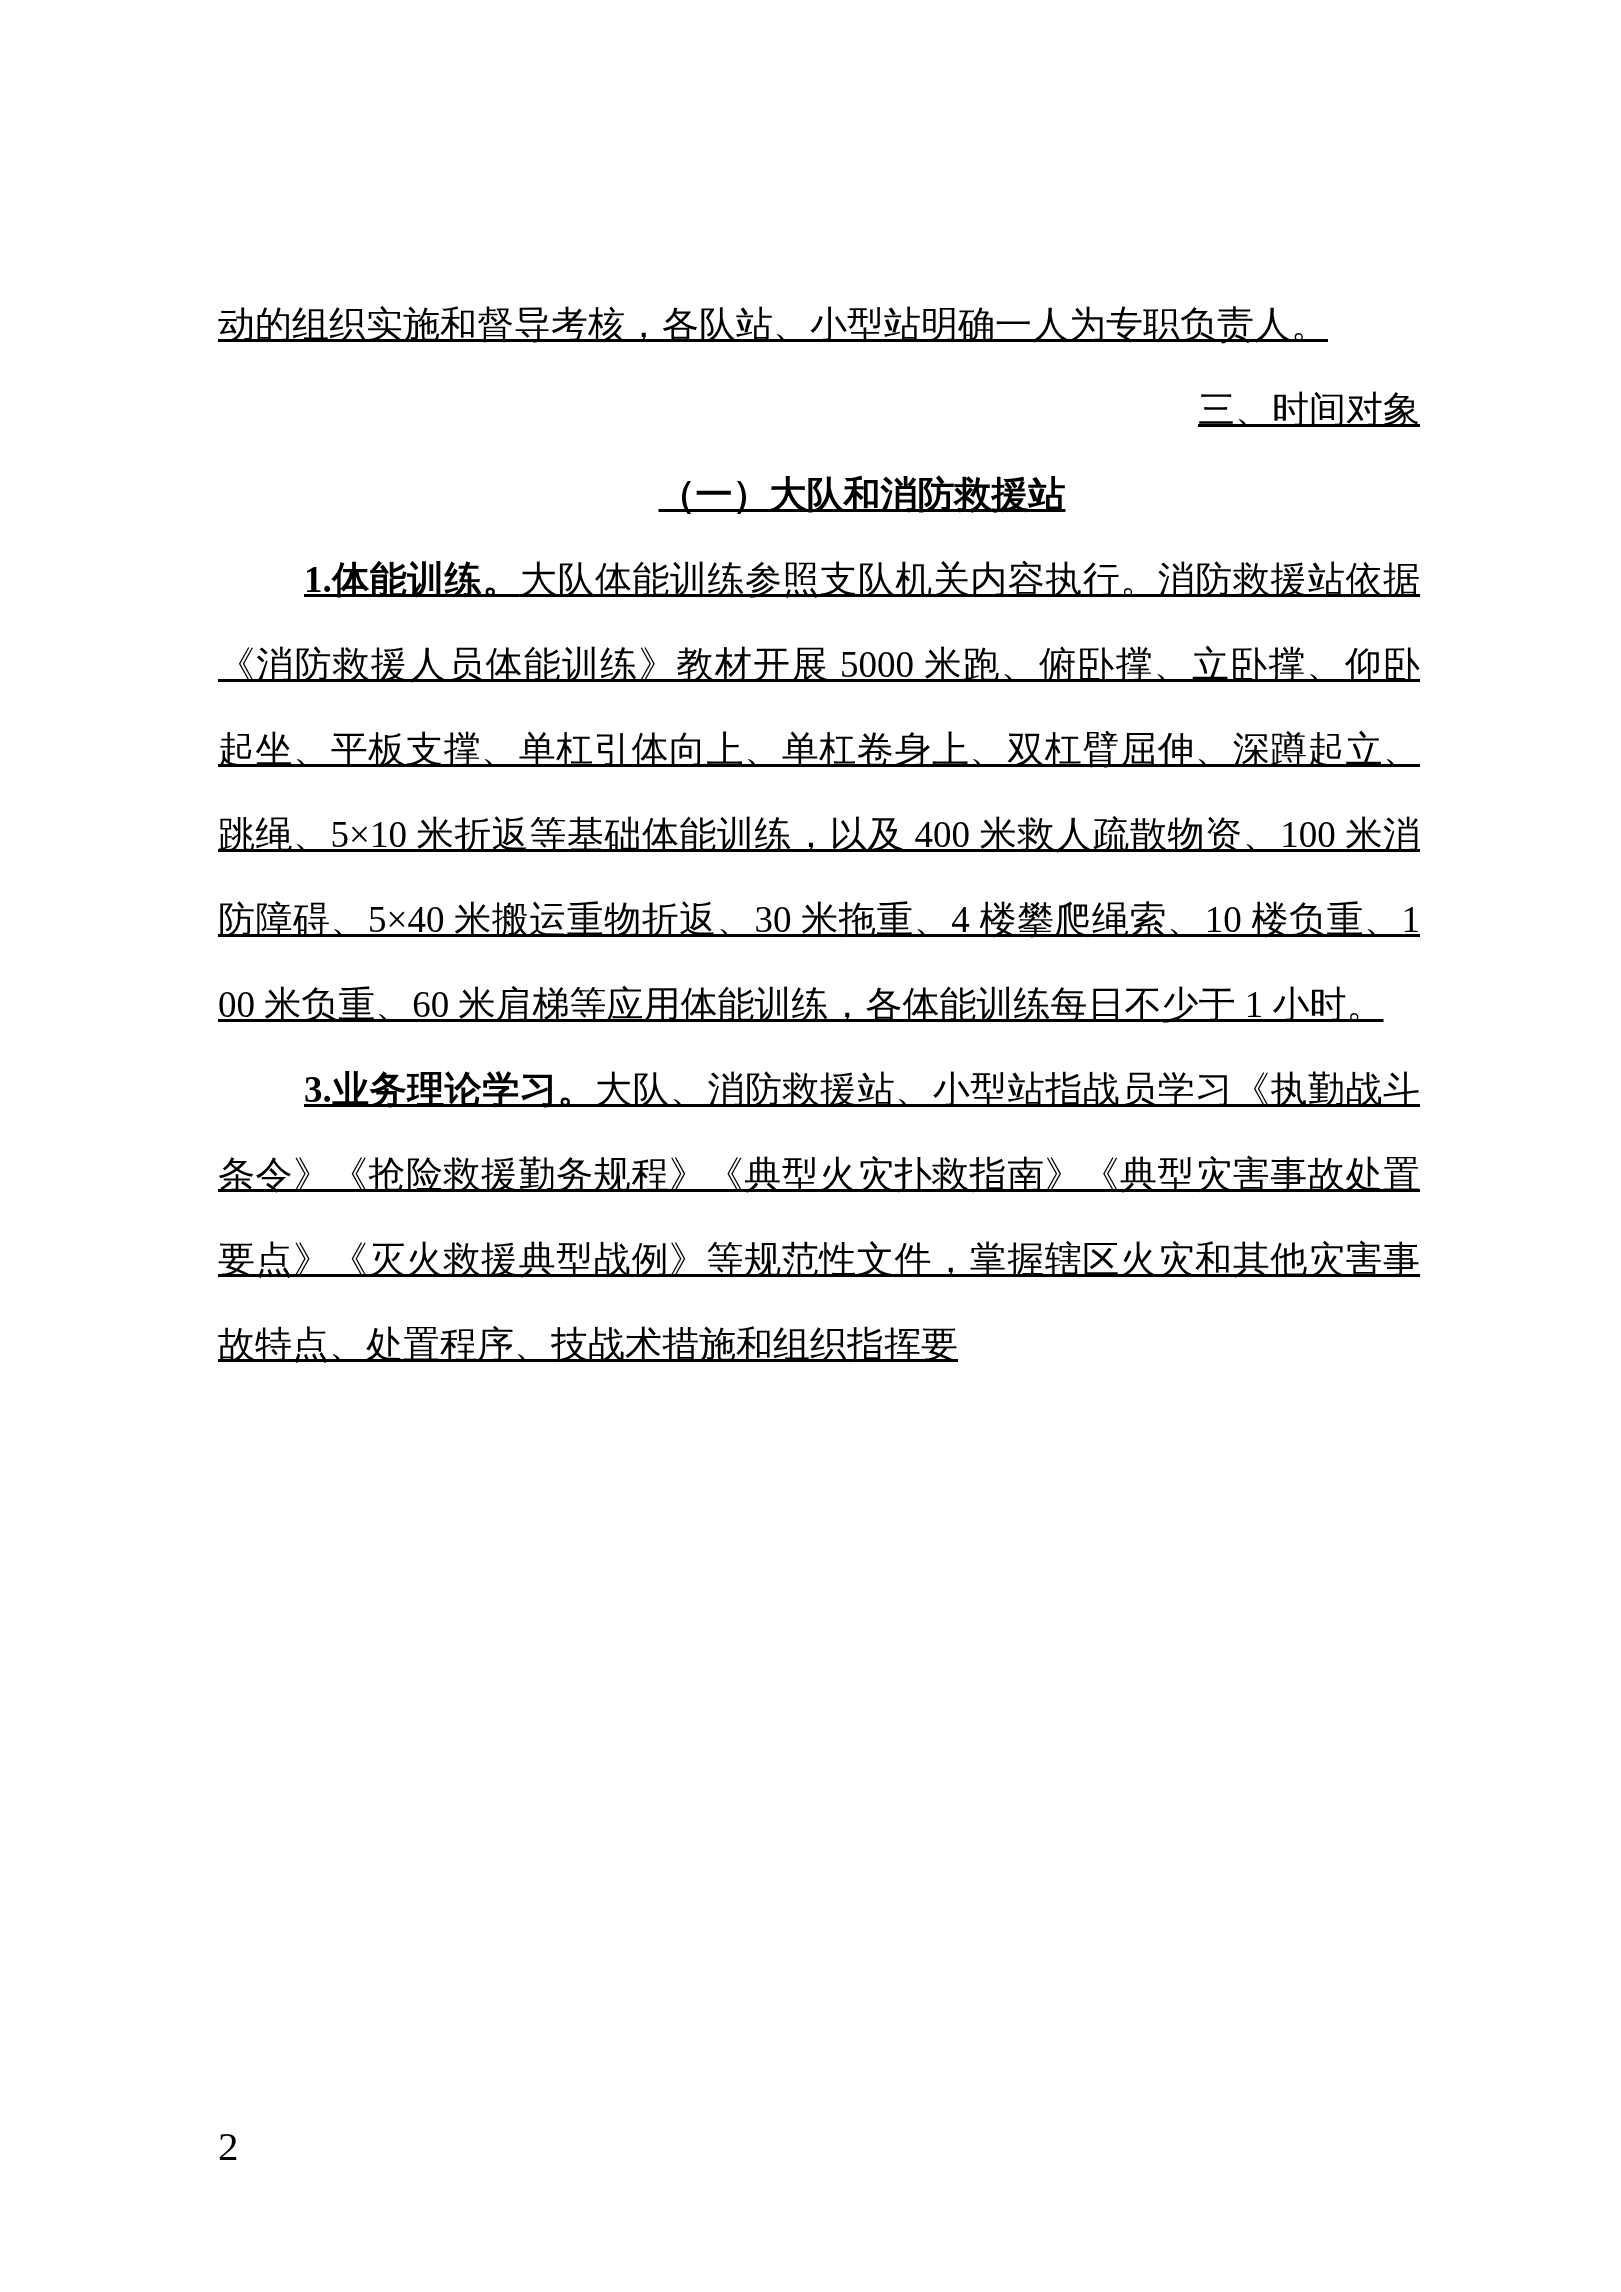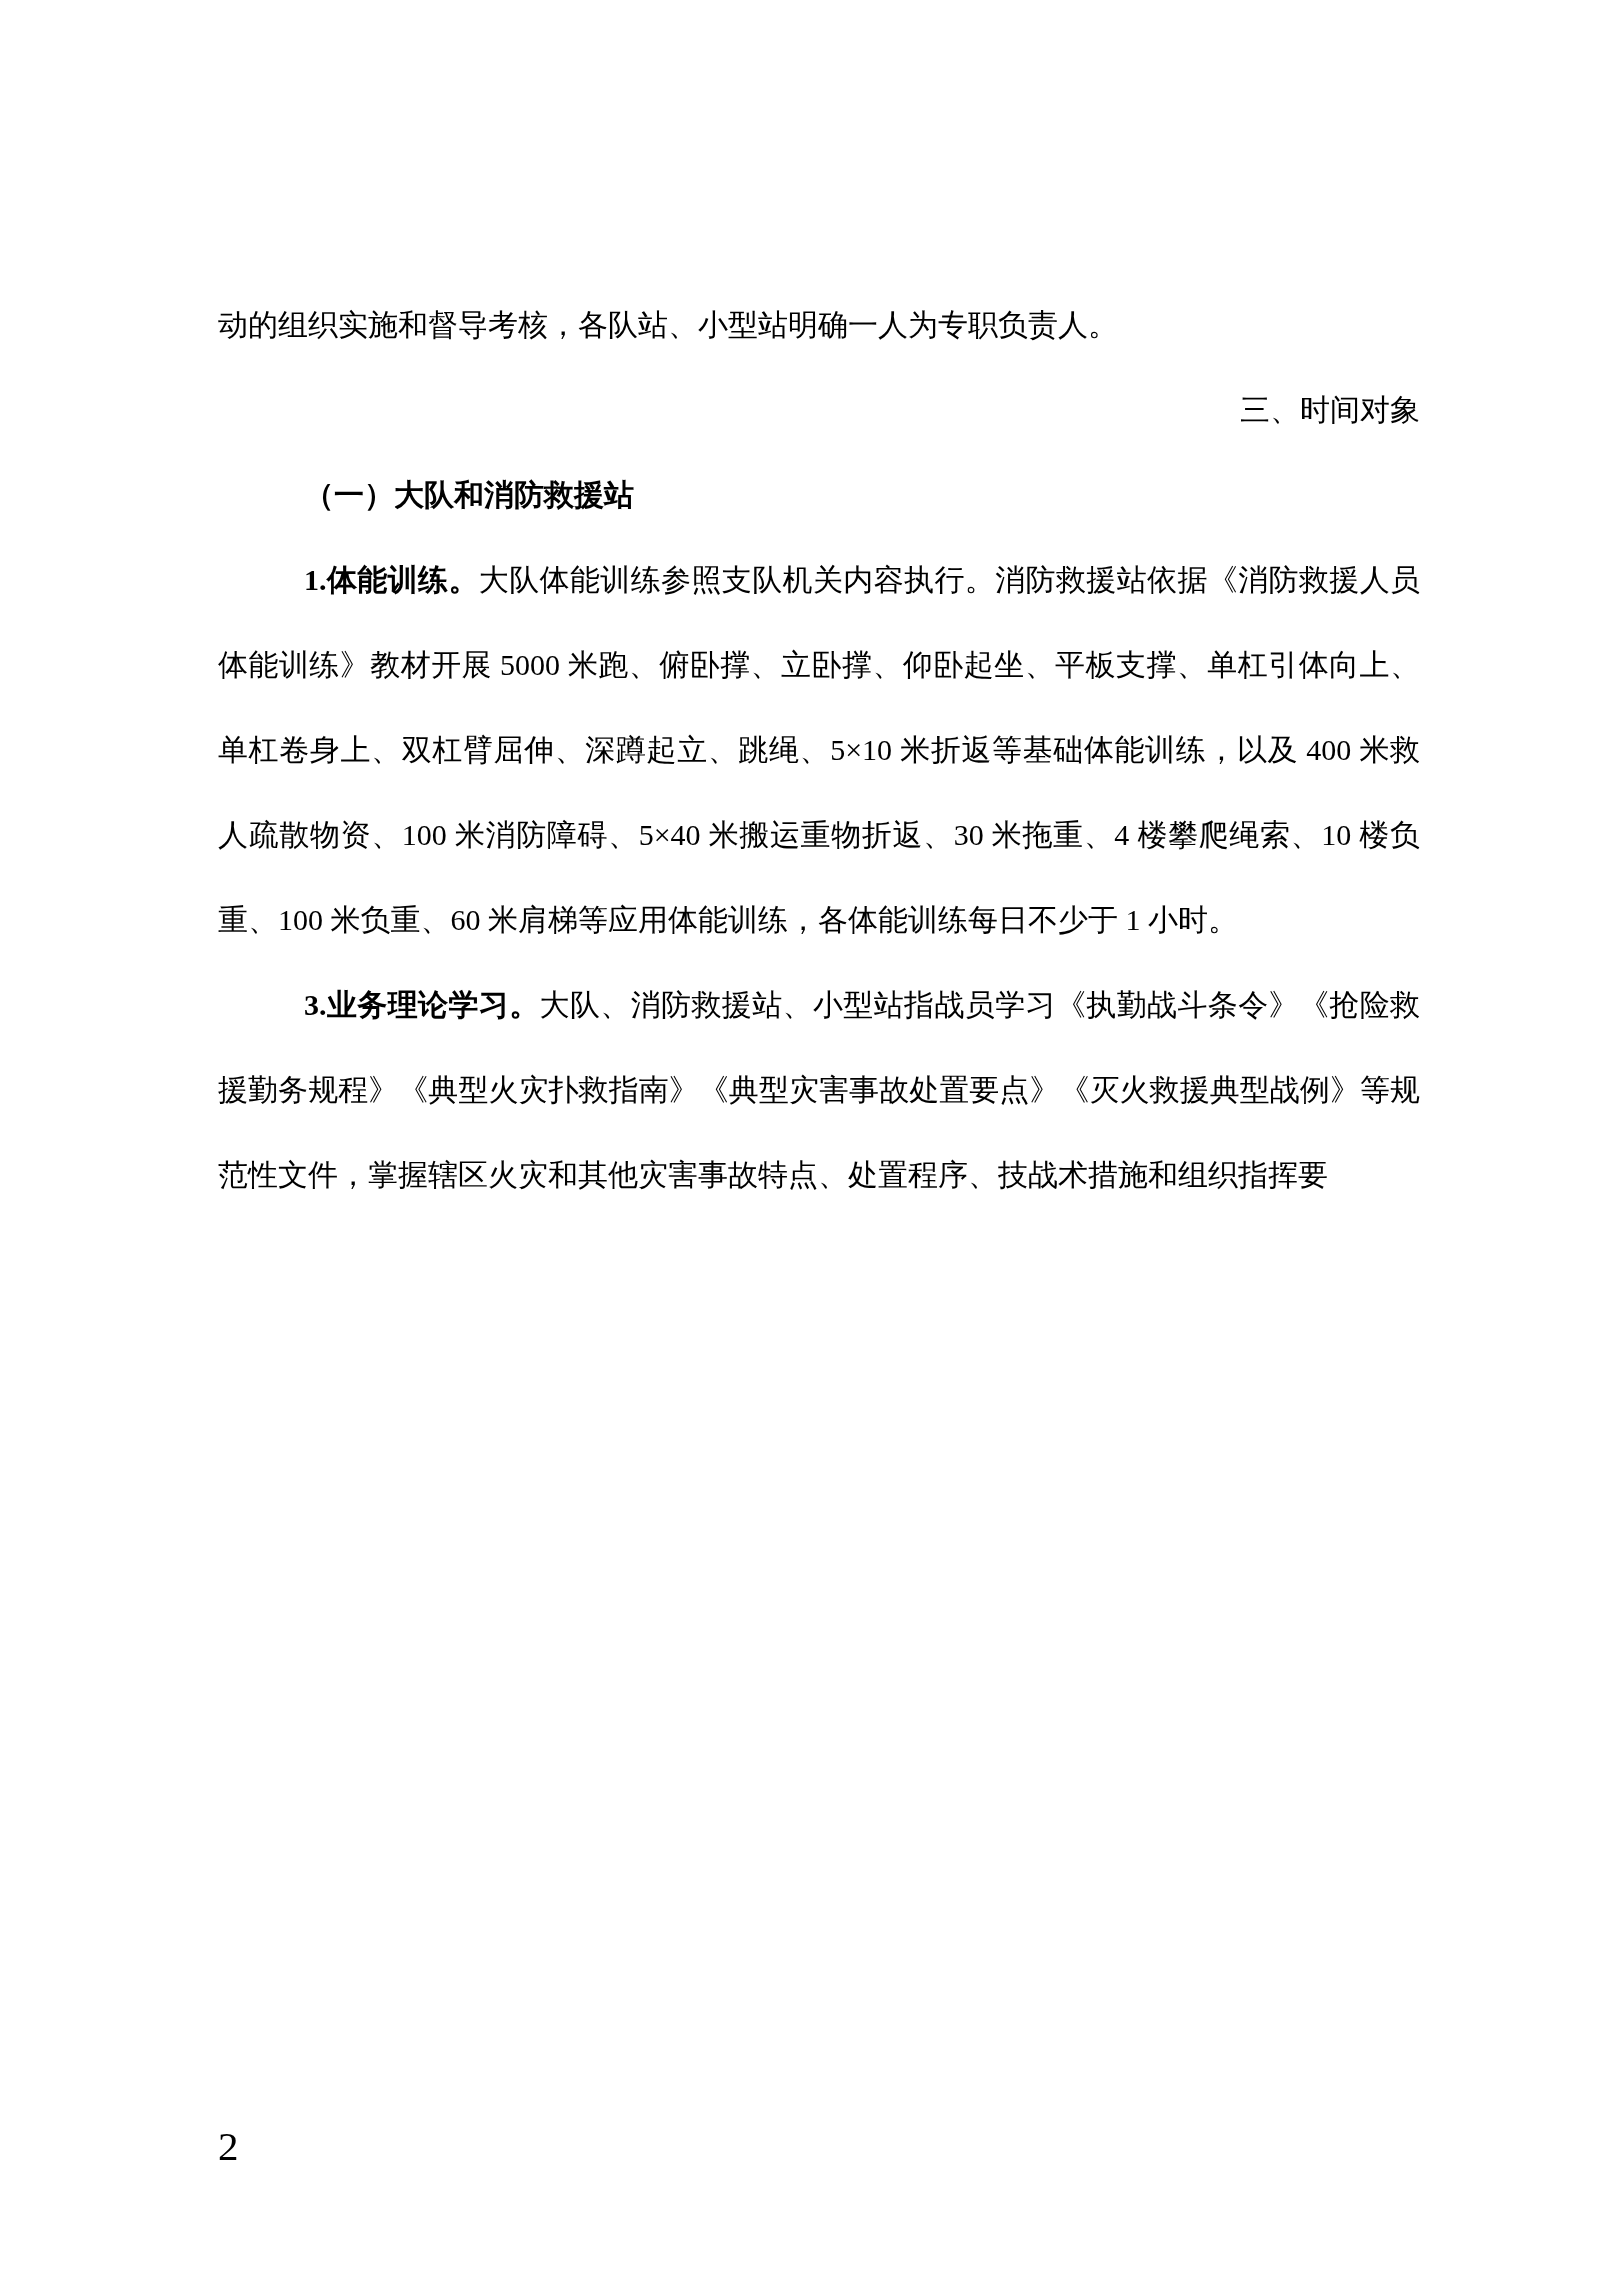--- a/index.html
+++ b/index.html
@@ -16,39 +16,40 @@
     overflow: hidden;
   }
   .content {
     position: absolute;
     left: 218px;
     top: 282px;
     width: 1202px;
   }
   .para {
     font-family: "Liberation Serif", "DejaVu Serif", serif;
-    font-size: 30px;
+    font-size: 37px;
     line-height: 85px;
     text-align: justify;
     text-justify: inter-ideograph;
     margin: 0;
     letter-spacing: 0;
     word-break: break-all;
+    text-decoration: underline;
   }
   .para.indent {
     text-indent: 86px;
   }
   .para.heading1 {
     font-family: "Liberation Sans", "DejaVu Sans", sans-serif;
     text-align: right;
   }
   .para.heading2 {
     font-family: "Liberation Sans", "DejaVu Sans", sans-serif;
     font-weight: 700;
-    text-align: left;
+    text-align: center;
   }
   .lead {
     font-weight: 700;
     margin-top: 40px;
   }
   .page-number {
     position: absolute;
     left: 218px;
     top: 2117px;
     font-family: "Liberation Serif", "DejaVu Serif", serif;

